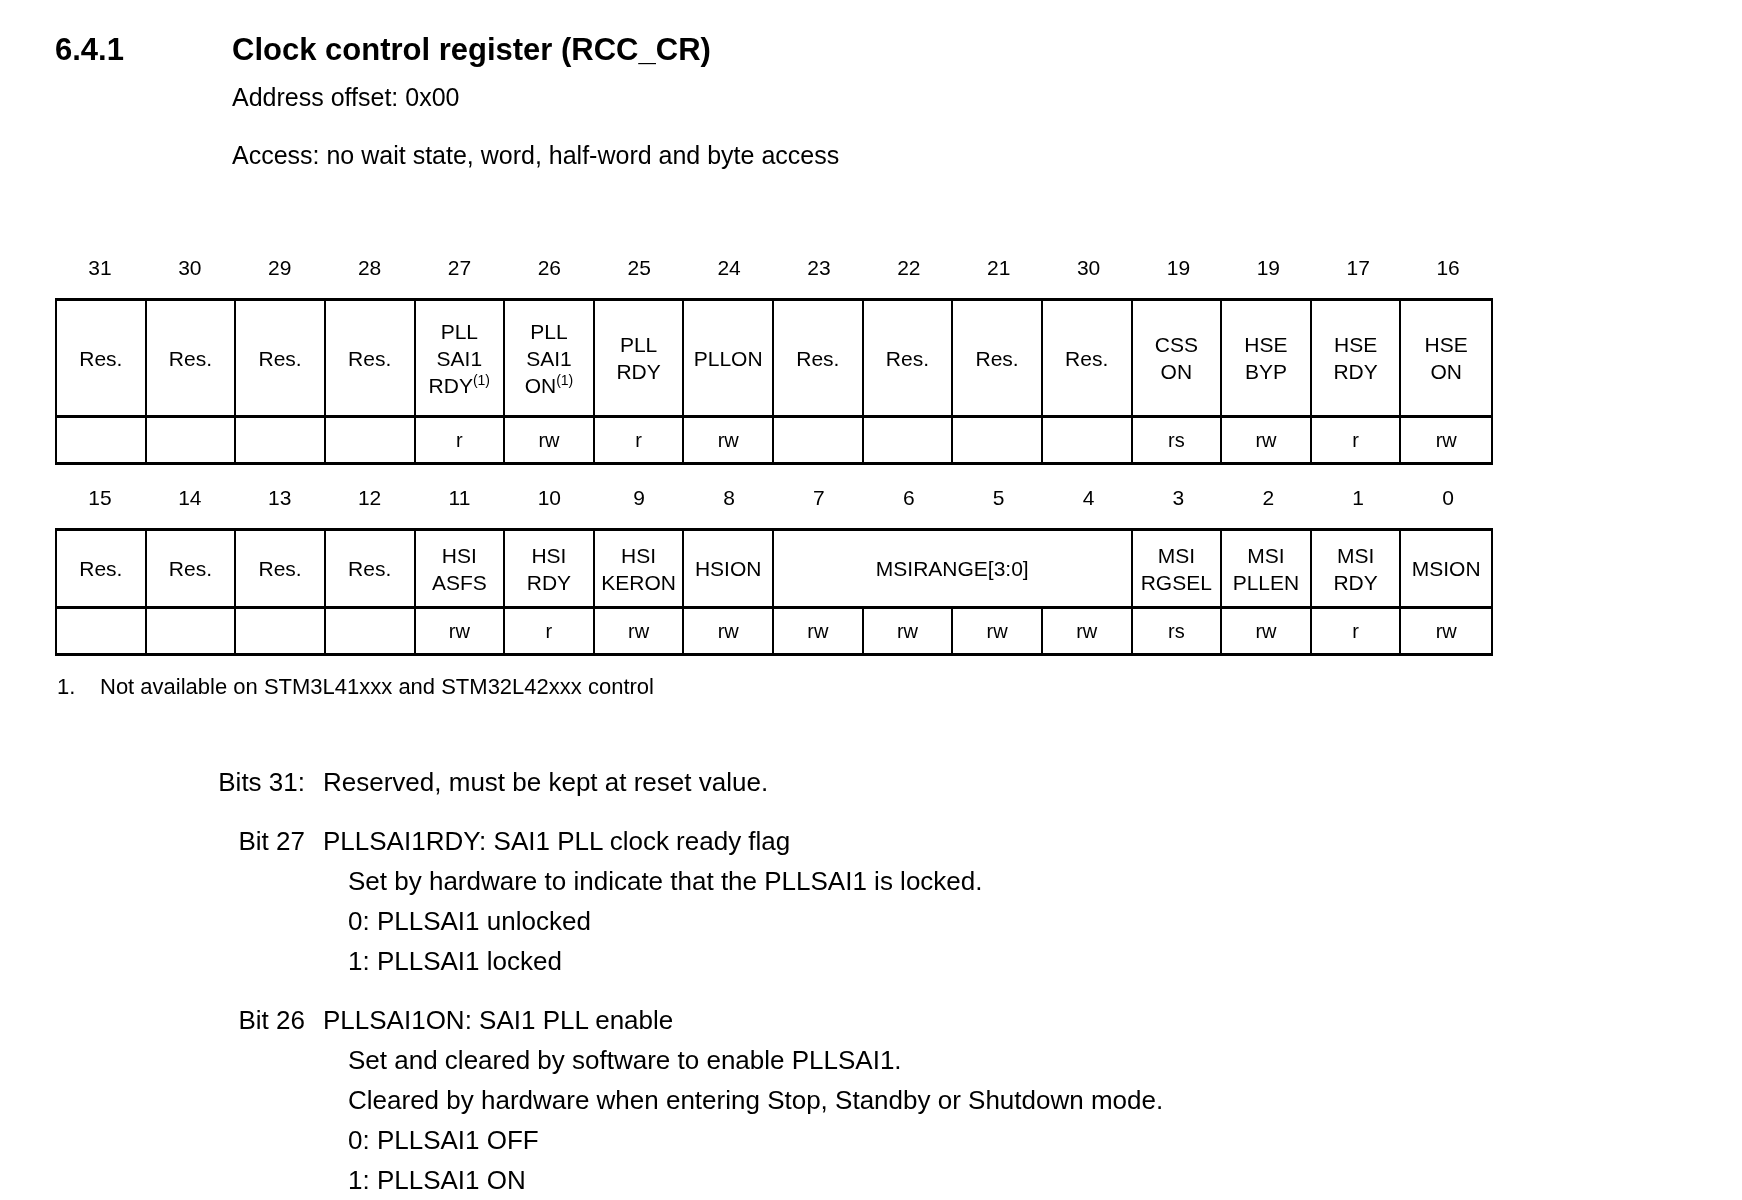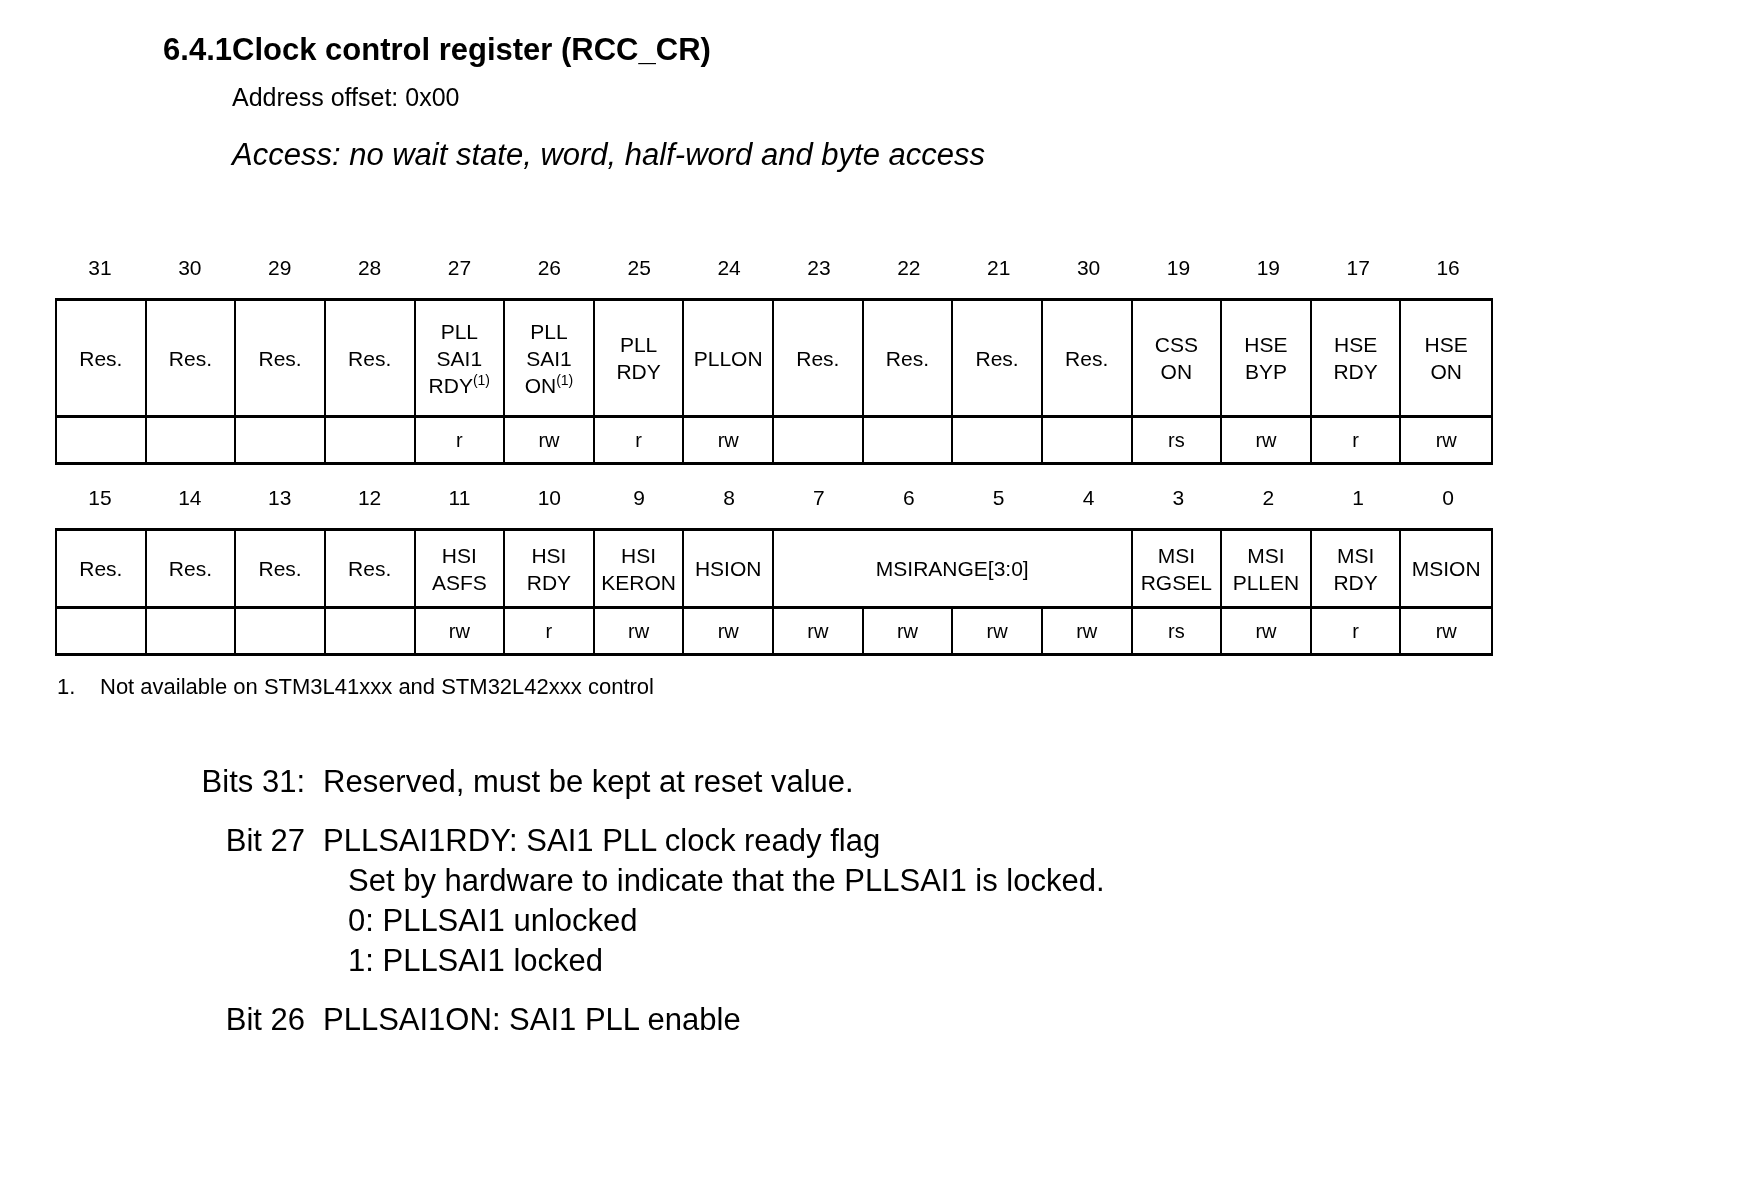--- a/index.html
+++ b/index.html
@@ -16,34 +16,32 @@
     position: relative;
   }
 
   
   .heading-row {
     display: flex;
     margin: 32px 0 0 55px;
     font-size: 31px;
     font-weight: bold;
     line-height: 36px;
-    text-align: right;
   }
   .heading-num { width: 177px; flex: 0 0 177px; }
 
   .address-line {
     margin: 14px 0 0 232px;
     font-size: 25px;
     line-height: 30px;
   }
   .access-line {
     margin: 28px 0 4px 232px;
-    font-size: 31px;
+    font-size: 25px;
     line-height: 30px;
-    font-style: italic;
   }
 
   
   .table-area {
     margin: 86px 0 0 55px;
     width: 1438px;
   }
   .bitnums {
     display: grid;
     grid-template-columns: repeat(16, 1fr);
@@ -101,21 +99,21 @@
     line-height: 26px;
   }
   .fn-num { width: 43px; flex: 0 0 43px; }
 
   
   .descriptions { margin-top: 62px; }
   .desc-block {
     display: grid;
     grid-template-columns: 305px 1fr;
     column-gap: 18px;
-    font-size: 31px;
+    font-size: 26px;
     line-height: 40px;
     margin-bottom: 19px;
   }
   .desc-label { text-align: right; white-space: pre; }
   .desc-name { font-weight: normal; }
   .desc-details { grid-column: 2; padding-left: 25px; }
   .desc-detail-line { line-height: 40px; }
 </style>
 </head>
 <body>
@@ -323,16 +321,22 @@
         <div class="desc-title"><span class="desc-name">PLLSAI1RDY</span>: SAI1 PLL clock ready flag</div>
         <div class="desc-details">
           <div class="desc-detail-line">Set by hardware to indicate that the PLLSAI1 is locked.</div>
           <div class="desc-detail-line">0: PLLSAI1 unlocked</div>
           <div class="desc-detail-line">1: PLLSAI1 locked</div>
         </div>
       </div>
       <div class="desc-block">
         <div class="desc-label">Bit 26</div>
         <div class="desc-title"><span class="desc-name">PLLSAI1ON</span>: SAI1 PLL enable</div>
+        <div class="desc-details">
+          <div class="desc-detail-line">Set and cleared by software to enable PLLSAI1.</div>
+          <div class="desc-detail-line">Cleared by hardware when entering Stop, Standby or Shutdown mode.</div>
+          <div class="desc-detail-line">0: PLLSAI1 OFF</div>
+          <div class="desc-detail-line">1: PLLSAI1 ON</div>
+        </div>
       </div>
     </div>
 
 </div>
 
 </body></html>

